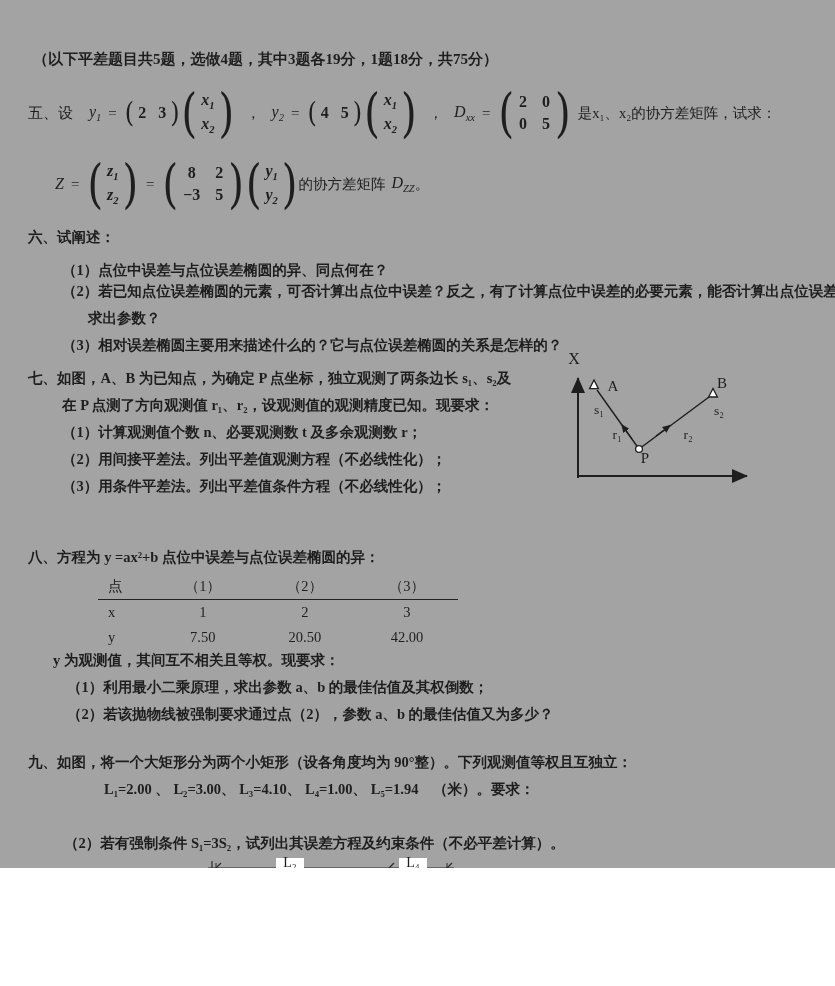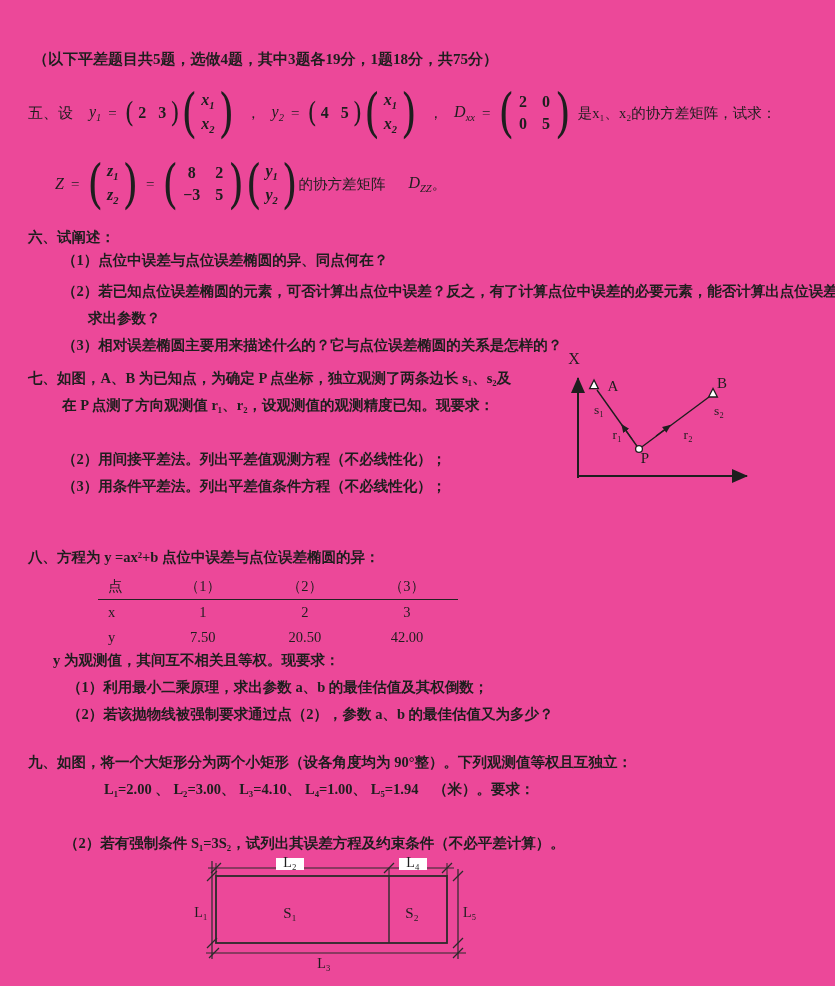--- a/index.html
+++ b/index.html
@@ -1,16 +1,16 @@
 <!DOCTYPE html>
 <html><head>
 <meta charset="utf-8">
 <style>
   html,body{margin:0;padding:0;background:#ffffff;}
-  .page{position:relative;width:835px;height:986px;background:#ec4899;overflow:hidden;
+  .page{position:relative;width:835px;height:868px;background:#a3a3a3;overflow:hidden;
         font-family:"Liberation Serif","DejaVu Serif","DejaVu Sans",serif;
         color:#1e1e1e;font-size:14.5px;}
   .ln{position:absolute;white-space:nowrap;line-height:27px;height:27px;font-weight:bold;}
   .hdr{font-weight:bold;font-size:15px;}
   .frow{position:absolute;display:flex;align-items:center;white-space:nowrap;}
   .mvar i{font-style:italic;font-size:16px;font-family:inherit;}
   .ms{font-size:10.5px;line-height:1;}
   .ms.it{font-style:italic;}
   .meq{margin:0 7px;font-size:15px;}
   .msep{margin:0 11px;}
@@ -123,36 +123,37 @@
     </span>
     <span class="mat">
       <span class="par big">(</span>
       <span class="vcol">
         <span class="cell mvar"><i>y</i><sub class="ms it">1</sub></span>
         <span class="cell mvar"><i>y</i><sub class="ms it">2</sub></span>
       </span>
       <span class="par big">)</span>
     </span>
     <span style="">的协方差矩阵</span>
-    <span class="mvar" style="margin-left:23px"><i>D</i><sub class="ms it">ZZ</sub></span>
+    <span class="mvar" style="margin-left:6px"><i>D</i><sub class="ms it">ZZ</sub></span>
     <span>。</span>
   </div>
 
   <div class="ln" style="left:28px;top:224px">
     <span>六、</span><span>试阐述：</span>
   </div>
-  <div class="ln" style="left:62px;top:247px">（1）点位中误差与点位误差椭圆的异、同点何在？</div>
+  <div class="ln" style="left:62px;top:257px">（1）点位中误差与点位误差椭圆的异、同点何在？</div>
   <div class="ln" style="left:62px;top:278px">（2）若已知点位误差椭圆的元素，可否计算出点位中误差？反之，有了计算点位中误差的必要元素，能否计算出点位误差</div>
   <div class="ln" style="left:88px;top:305px">求出参数？</div>
   <div class="ln" style="left:62px;top:332px">（3）相对误差椭圆主要用来描述什么的？它与点位误差椭圆的关系是怎样的？</div>
 
   <div class="ln" style="left:28px;top:365px">
     <span>七、</span><span>如图，A、B 为已知点，为确定 P 点坐标，独立观测了两条边长 s₁、s₂及</span>
   </div>
   <div class="ln" style="left:62px;top:392px">在 P 点测了方向观测值 r₁、r₂，设观测值的观测精度已知。现要求：</div>
+  <div class="ln" style="left:62px;top:419px">（1）计算观测值个数 n、必要观测数 t 及多余观测数 r；</div>
   <div class="ln" style="left:62px;top:446px">（2）用间接平差法。列出平差值观测方程（不必线性化）；</div>
   <div class="ln" style="left:62px;top:473px">（3）用条件平差法。列出平差值条件方程（不必线性化）；</div>
 
   <svg class="fig" style="left:552px;top:346px" width="215" height="144" viewBox="0 0 215 144">
     <defs>
       <marker id="ah" markerWidth="9" markerHeight="9" refX="7.5" refY="4" orient="auto">
         <path d="M0,0.5 L8,4 L0,7.5 Z" fill="#1e1e1e"></path>
       </marker>
       <marker id="ah2" markerWidth="8" markerHeight="8" refX="6" refY="3.5" orient="auto">
         <path d="M0,0.5 L7,3.5 L0,6.5 Z" fill="#1e1e1e"></path>

